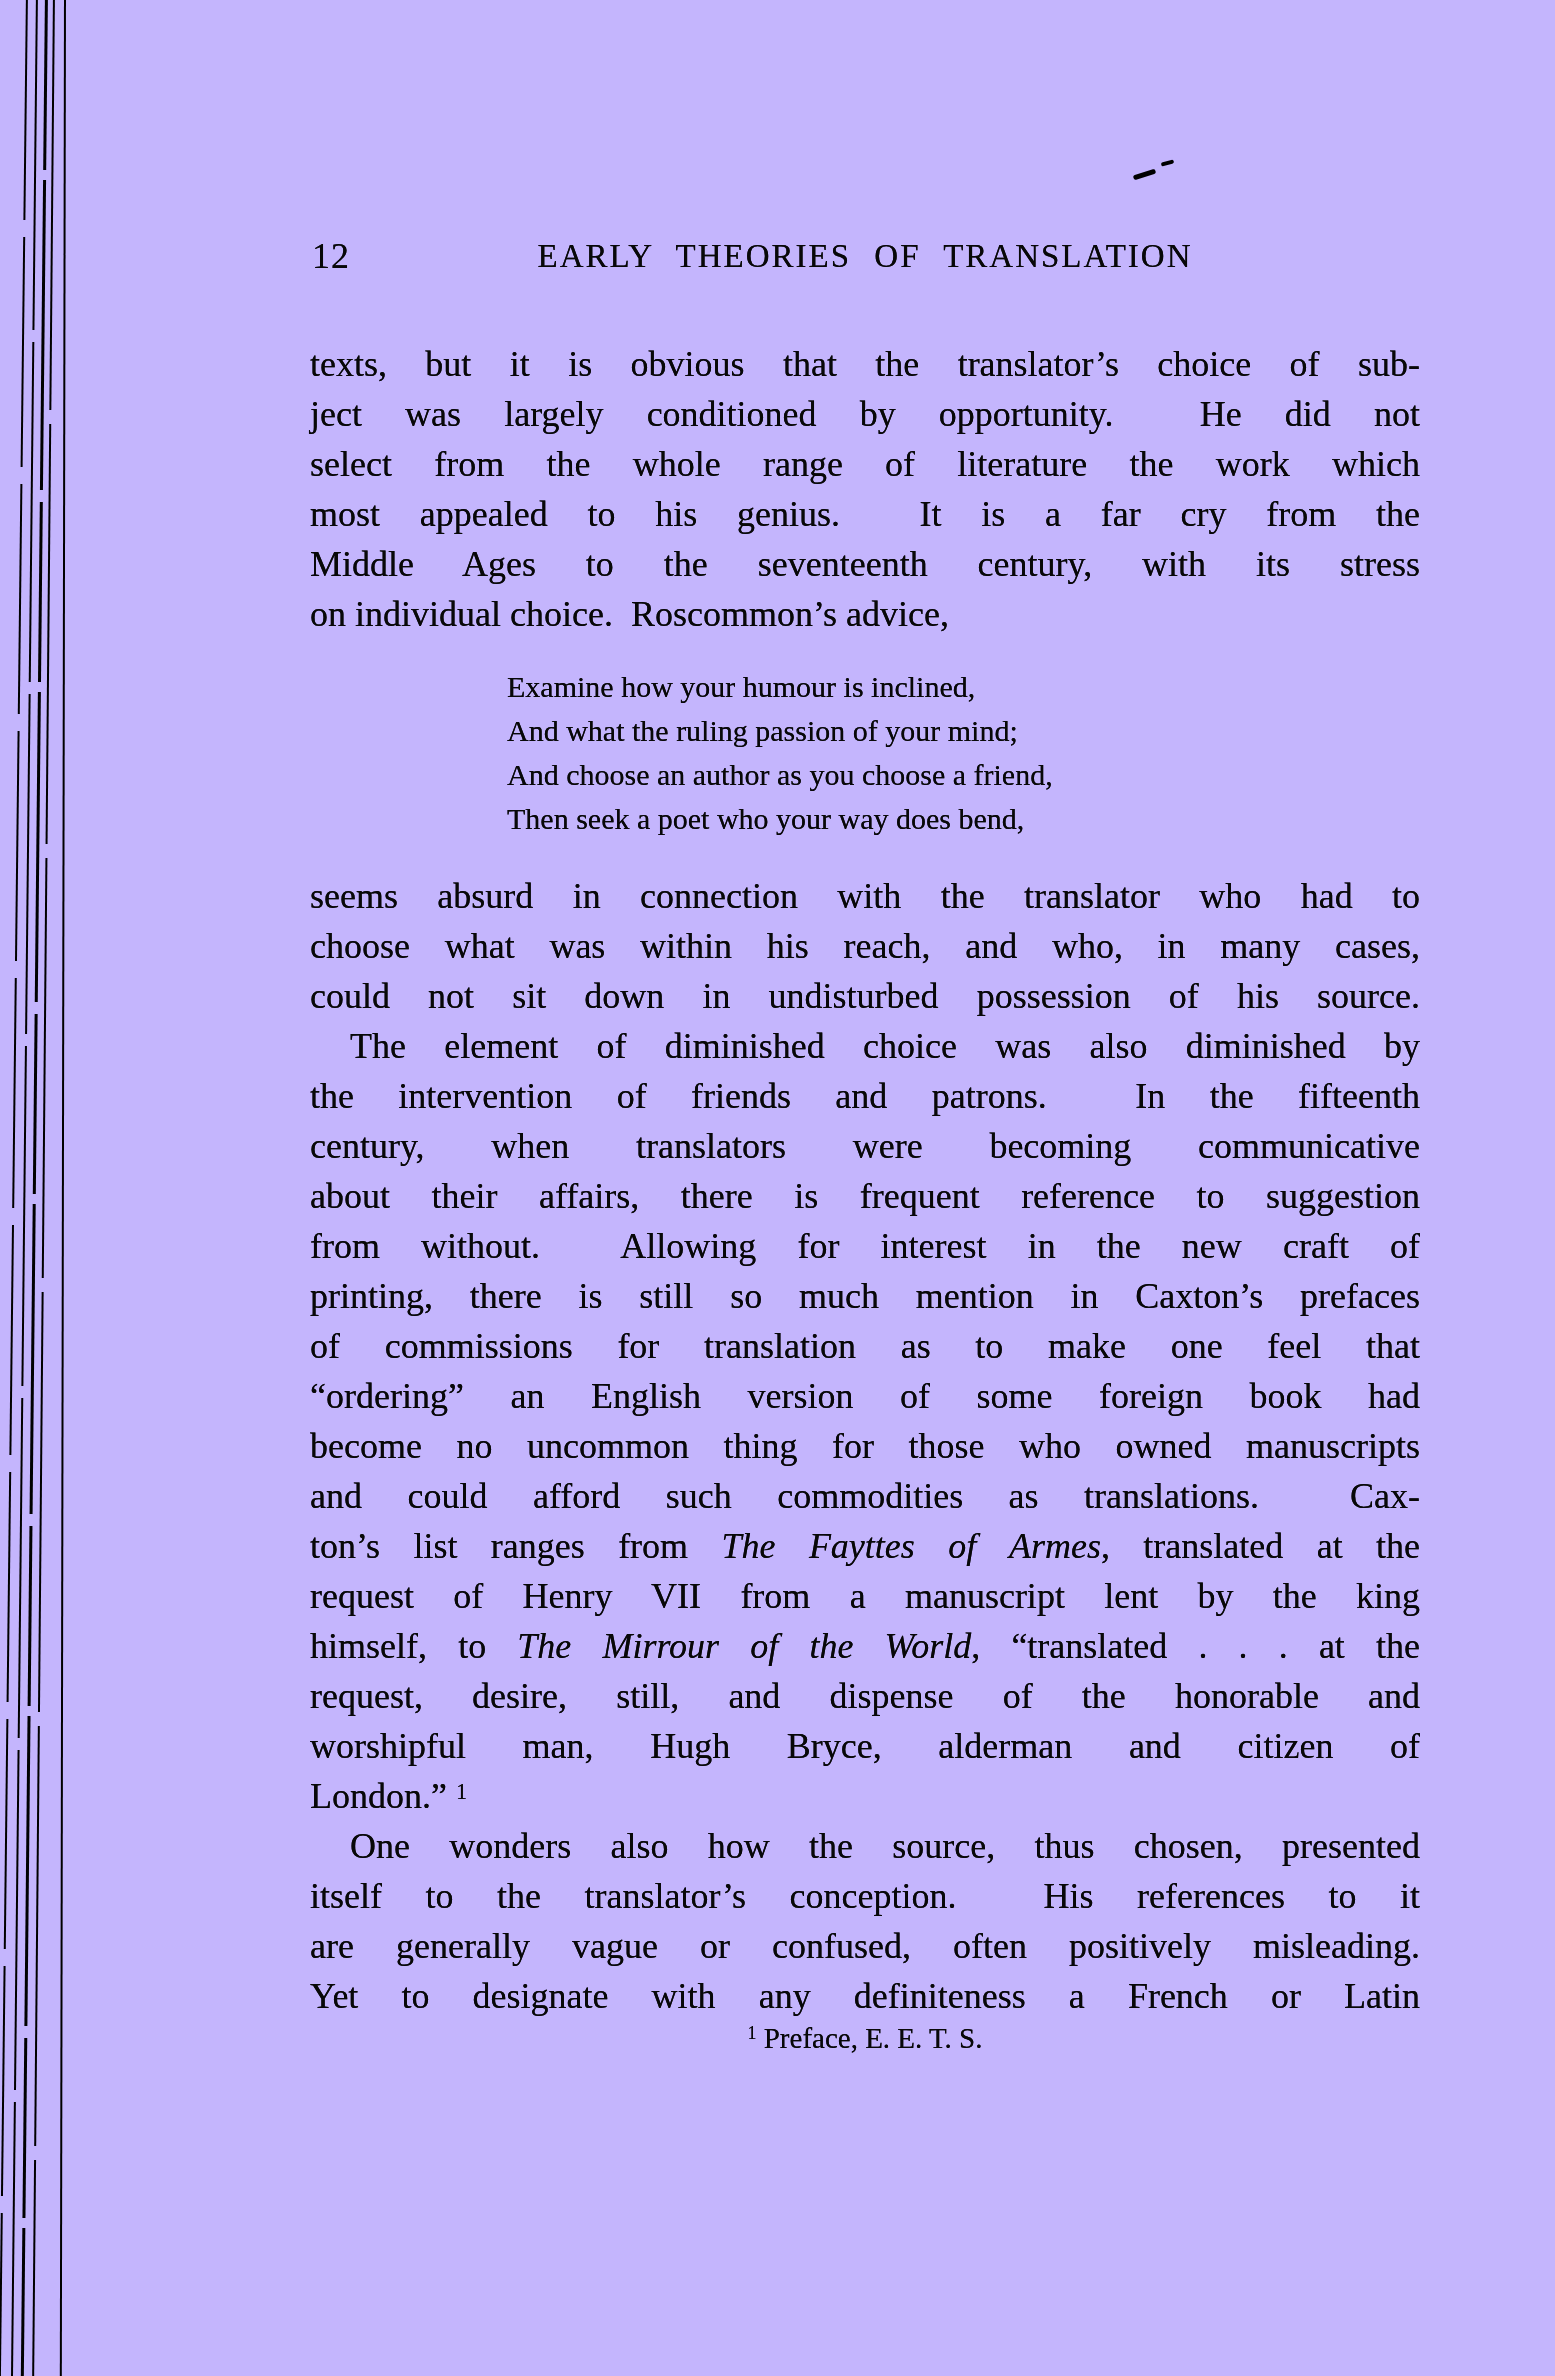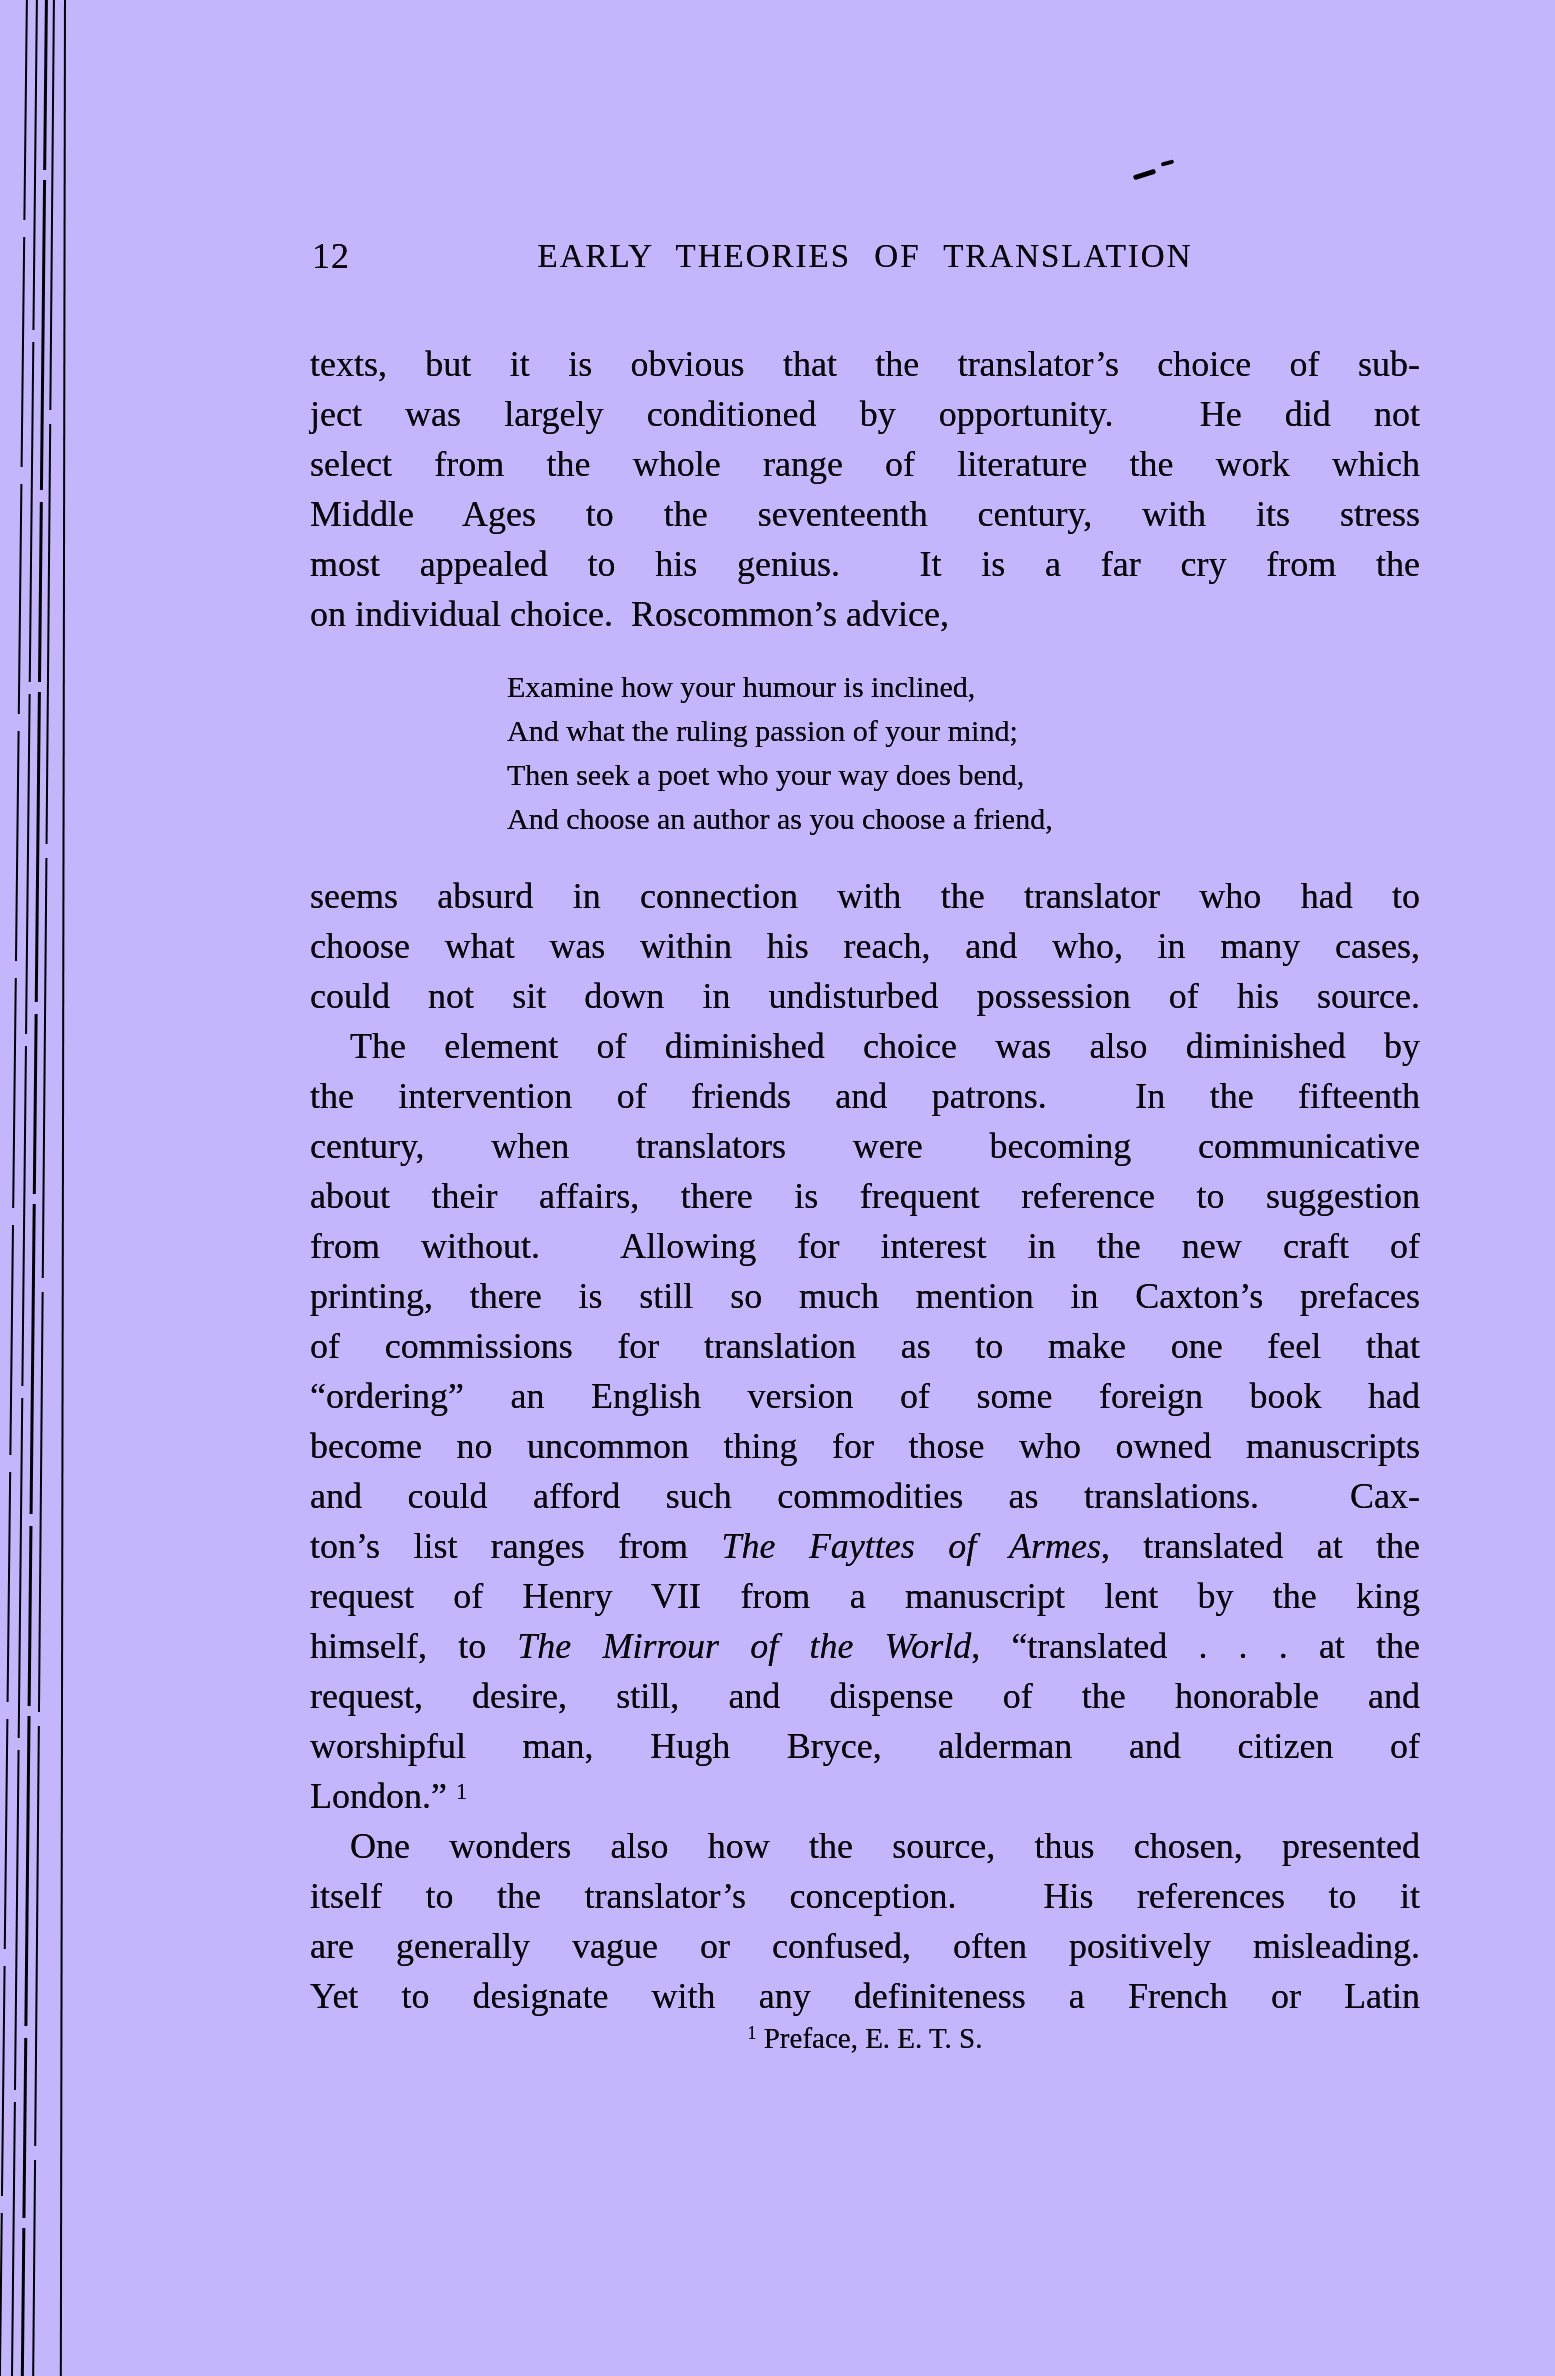--- a/index.html
+++ b/index.html
@@ -94,29 +94,29 @@
   <div class="runhead">
     <span class="pagenum">12</span>
     <span class="runtitle">EARLY THEORIES OF TRANSLATION</span>
   </div>
 
   <div class="column">
       <div class="block body">
         <div class="line j"><span>texts, but it is obvious that the translator’s choice of sub-</span></div>
         <div class="line j"><span>ject was largely conditioned by opportunity.  He did not</span></div>
         <div class="line j"><span>select from the whole range of literature the work which</span></div>
+        <div class="line j"><span>most appealed to his genius.  It is a far cry from the</span></div>
         <div class="line j"><span>Middle Ages to the seventeenth century, with its stress</span></div>
-        <div class="line j"><span>most appealed to his genius.  It is a far cry from the</span></div>
         <div class="line"><span>on individual choice.  Roscommon’s advice,</span></div>
       </div>
       <div class="block quote">
         <div class="line"><span>Examine how your humour is inclined,</span></div>
         <div class="line"><span>And what the ruling passion of your mind;</span></div>
+        <div class="line"><span>And choose an author as you choose a friend,</span></div>
         <div class="line"><span>Then seek a poet who your way does bend,</span></div>
-        <div class="line"><span>And choose an author as you choose a friend,</span></div>
       </div>
       <div class="block body">
         <div class="line j"><span>seems absurd in connection with the translator who had to</span></div>
         <div class="line j"><span>choose what was within his reach, and who, in many cases,</span></div>
         <div class="line j"><span>could not sit down in undisturbed possession of his source.</span></div>
         <div class="line j ind"><span>The element of diminished choice was also diminished by</span></div>
         <div class="line j"><span>the intervention of friends and patrons.  In the fifteenth</span></div>
         <div class="line j"><span>century, when translators were becoming communicative</span></div>
         <div class="line j"><span>about their affairs, there is frequent reference to suggestion</span></div>
         <div class="line j"><span>from without.  Allowing for interest in the new craft of</span></div>

